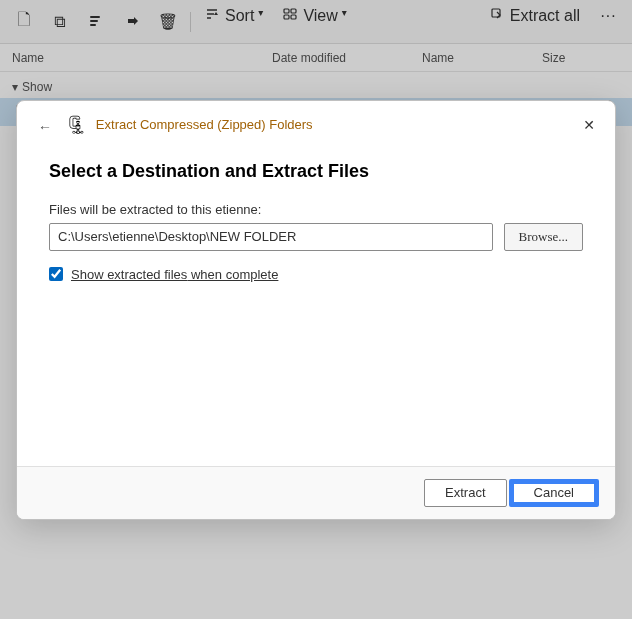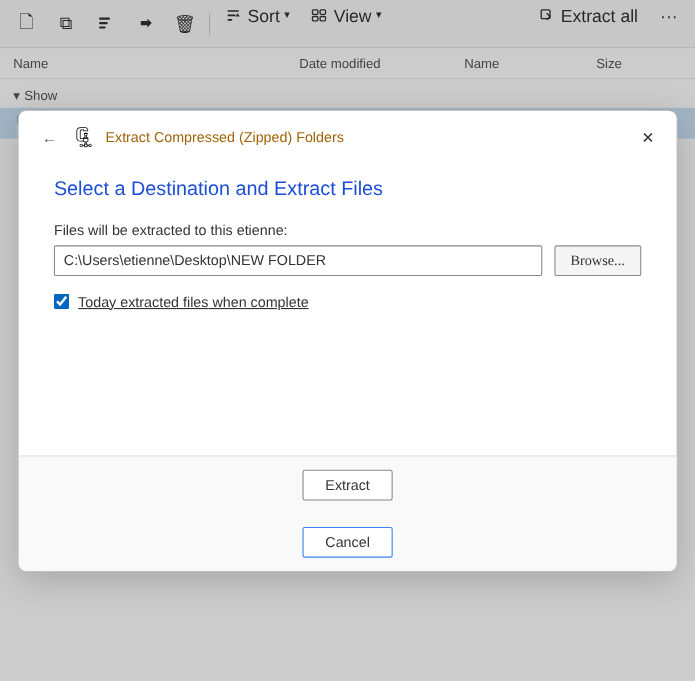--- a/index.html
+++ b/index.html
@@ -173,22 +173,22 @@
       font-size: 14px;
     }
 
     .dialog-body {
       padding: 16px 32px 24px 32px;
       flex: 1;
     }
 
     .dialog-heading {
       font-size: 18px;
-      color: #1d4ed8;
-      font-weight: 400;
+      color: #000000;
+      font-weight: 700;
       margin-bottom: 20px;
     }
 
     .dialog-label {
       font-size: 13px;
       color: #333;
       margin-bottom: 6px;
     }
 
     .dialog-path-row {
@@ -239,39 +239,38 @@
       text-decoration: underline;
     }
 
     
     .dialog-footer {
       display: flex;
       justify-content: flex-end;
       align-items: center;
       padding: 12px 16px;
       border-top: 1px solid #e0e0e0;
-      gap: 24px;
+      gap: 2px;
       background: #f9f9f9;
-      flex-direction: column;
     }
     .btn-extract {
       height: 28px;
       padding: 0 20px;
       background: #ffffff;
       border: 1px solid #8a8a8a;
       border-radius: 2px;
       font-size: 13px;
       cursor: pointer;
       color: #333;
     }
     .btn-cancel {
       height: 28px;
       padding: 0 20px;
       background: #ffffff;
-      border: 1px solid #3b82f6;
+      border: 5px solid #3b82f6;
       border-radius: 2px;
       font-size: 13px;
       cursor: pointer;
       color: #333;
     }
 
     
     .chevron-down::after {
       content: ' ▾';
       font-size: 10px;
@@ -371,21 +370,21 @@
         <div class="dialog-label">Files will be extracted to this etienne:</div>
 
         <div class="dialog-path-row">
           <input class="dialog-path-input" type="text" value="C:\Users\etienne\Desktop\NEW FOLDER" style="">
           <button class="dialog-browse-btn">Browse...</button>
         </div>
 
         <div class="dialog-checkbox-row">
           <input type="checkbox" class="dialog-checkbox" checked="" style="">
           <label class="dialog-checkbox-label">
-            <span>Today extracted files</span><span style=""> when complete</span>
+            <span>Show extracted files</span><span style=""> when complete</span>
           </label>
         </div>
       </div>
 
       <div class="dialog-footer">
         <button class="btn-extract">Extract</button>
         <button class="btn-cancel">Cancel</button>
       </div>
 
     </div>

